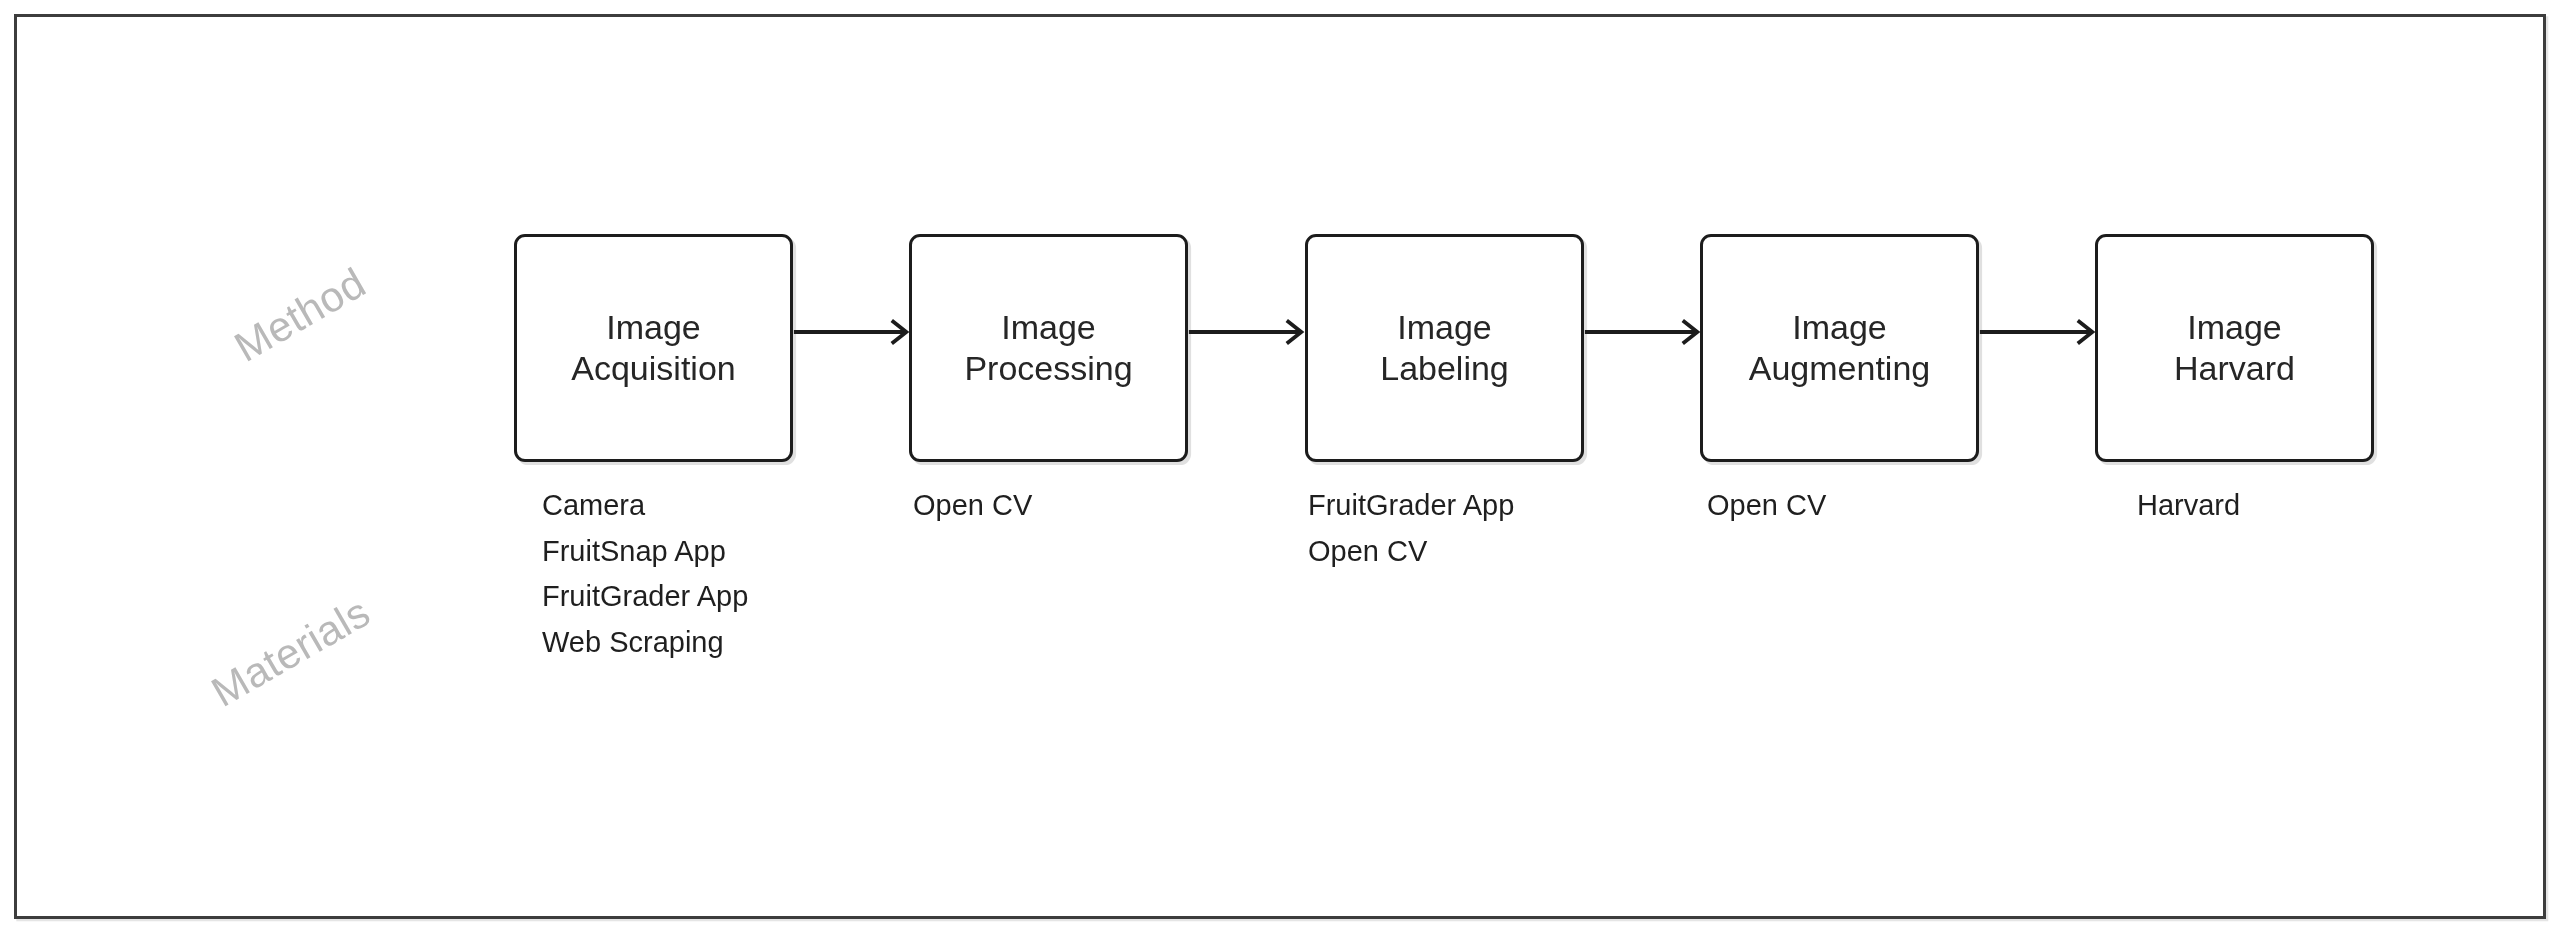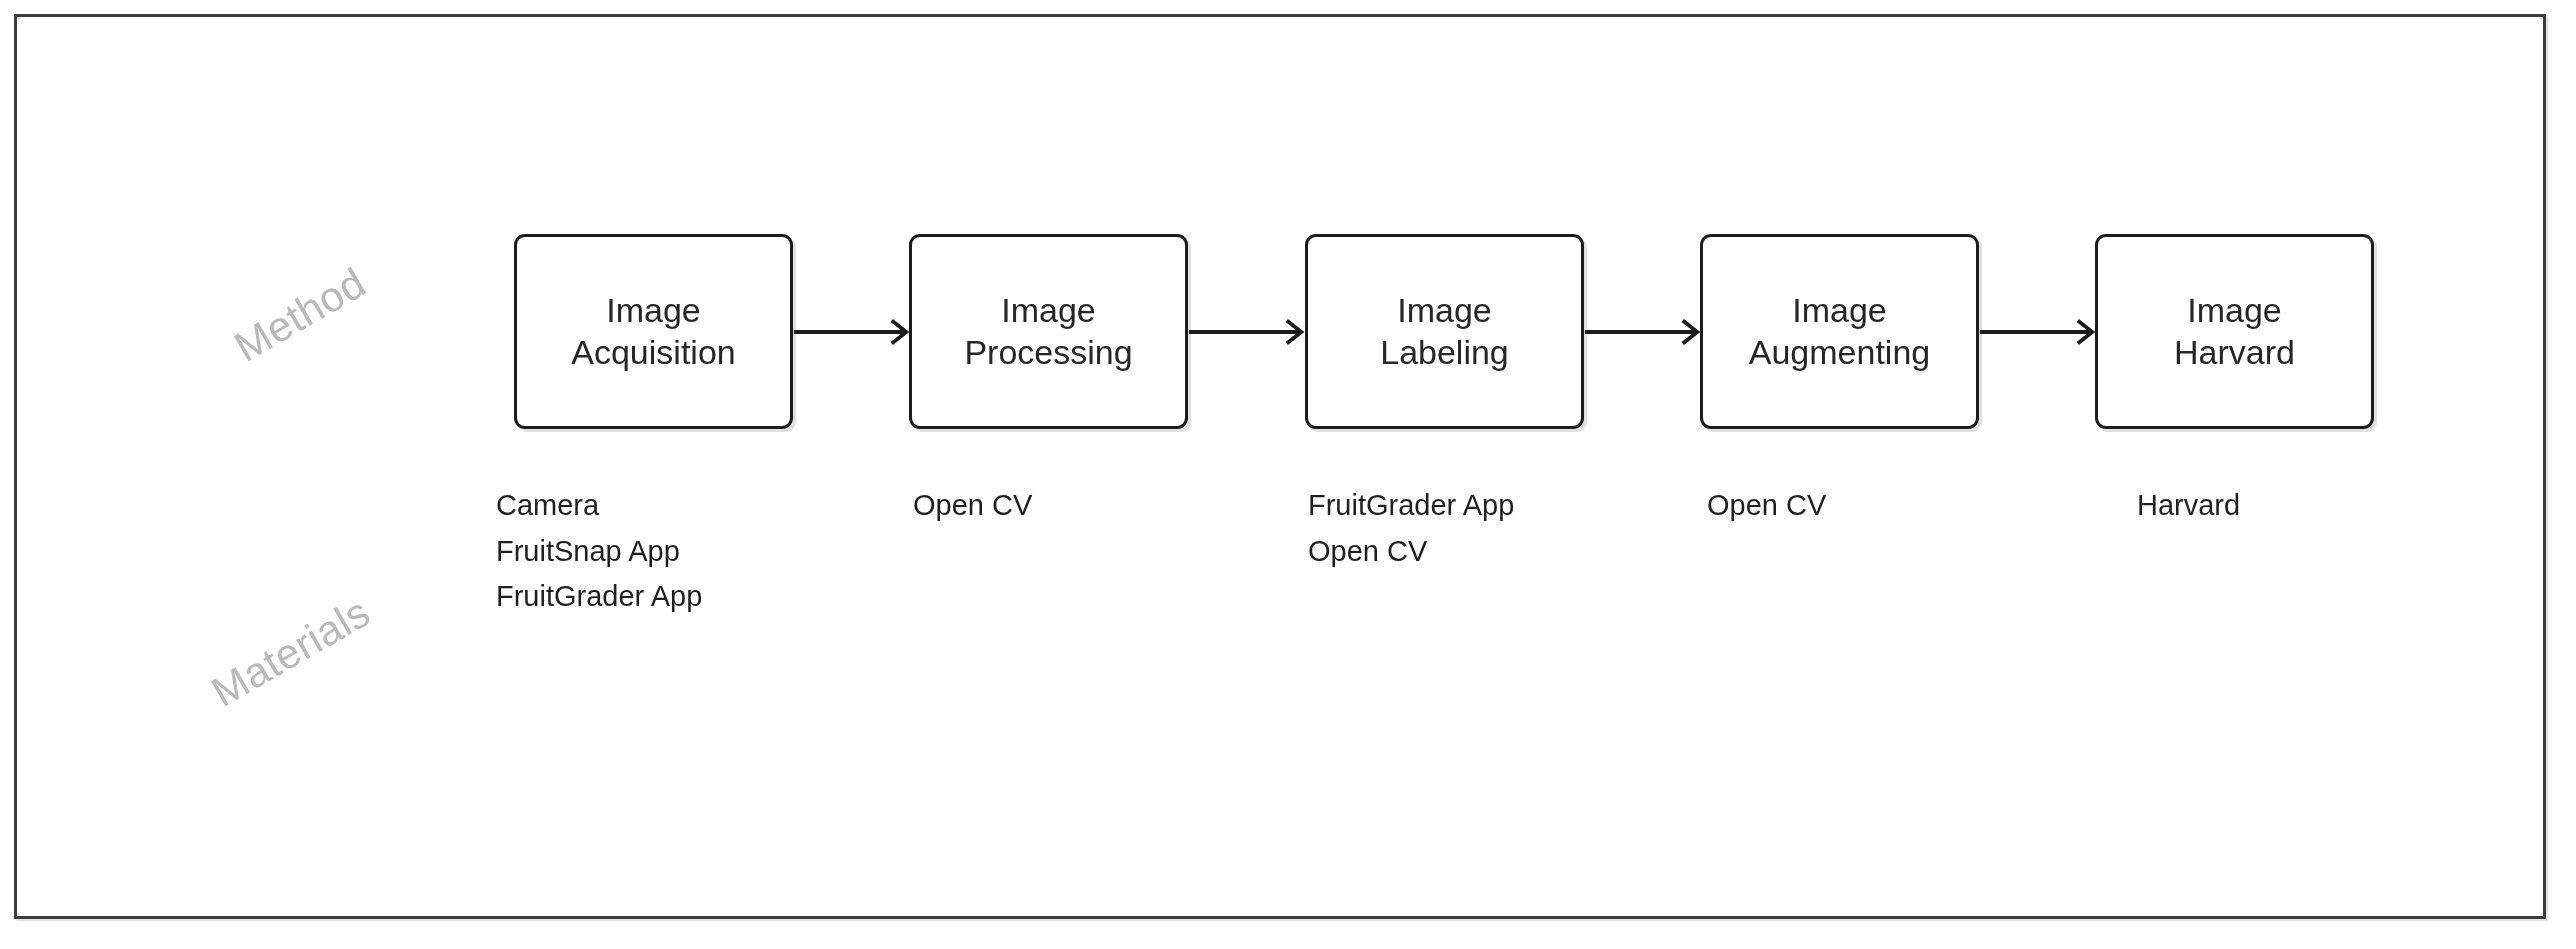--- a/index.html
+++ b/index.html
@@ -52,21 +52,21 @@
     left: 209px;
     top: 655px;
     transform: rotate(-30deg);
   }
 
   
   .stage-box {
     position: absolute;
     top: 217px;
     width: 279px;
-    height: 195px;
+    height: 228px;
     box-sizing: border-box;
     border: 3.9px solid #1c1c1c;
     border-radius: 11px;
     background: #ffffff;
     display: flex;
     flex-direction: column;
     align-items: center;
     justify-content: center;
     box-shadow: 3.1px 3.1px 0 0 rgba(0,0,0,0.12);
   }
@@ -159,24 +159,25 @@
       </svg>
     </div>
 
     <div class="connector" style="left:1962px;">
       <svg width="118" height="26" viewBox="0 0 152 34">
         <line x1="0" y1="17" x2="146" y2="17" stroke="#1c1c1c" stroke-width="5"></line>
         <polyline points="128,2 147,17 128,32" fill="none" stroke="#1c1c1c" stroke-width="5" stroke-linecap="butt" stroke-linejoin="miter"></polyline>
       </svg>
     </div>
 
-    <div class="materials-col" style="left:479px;">
+    <div class="materials-col" style="left:525px;">
       <div class="material-item">Camera</div>
       <div class="material-item">FruitSnap App</div>
       <div class="material-item">FruitGrader App</div>
+      <div class="material-item">Web Scraping</div>
     </div>
 
     <div class="materials-col" style="left:896px;">
       <div class="material-item">Open CV</div>
     </div>
 
     <div class="materials-col" style="left:1291px;">
       <div class="material-item">FruitGrader App</div>
       <div class="material-item">Open CV</div>
     </div>

